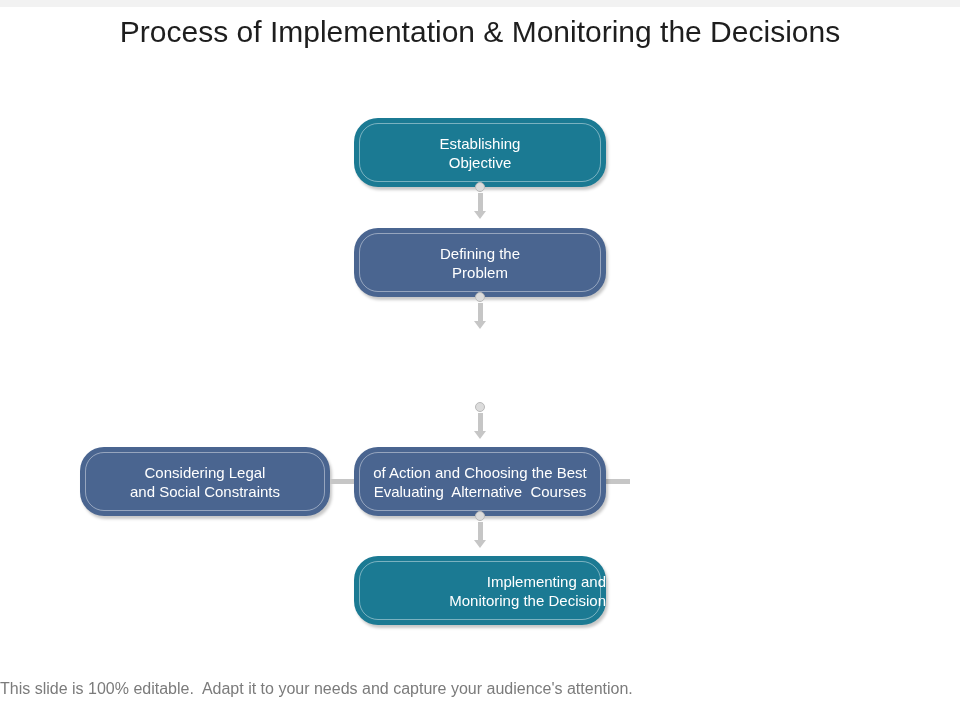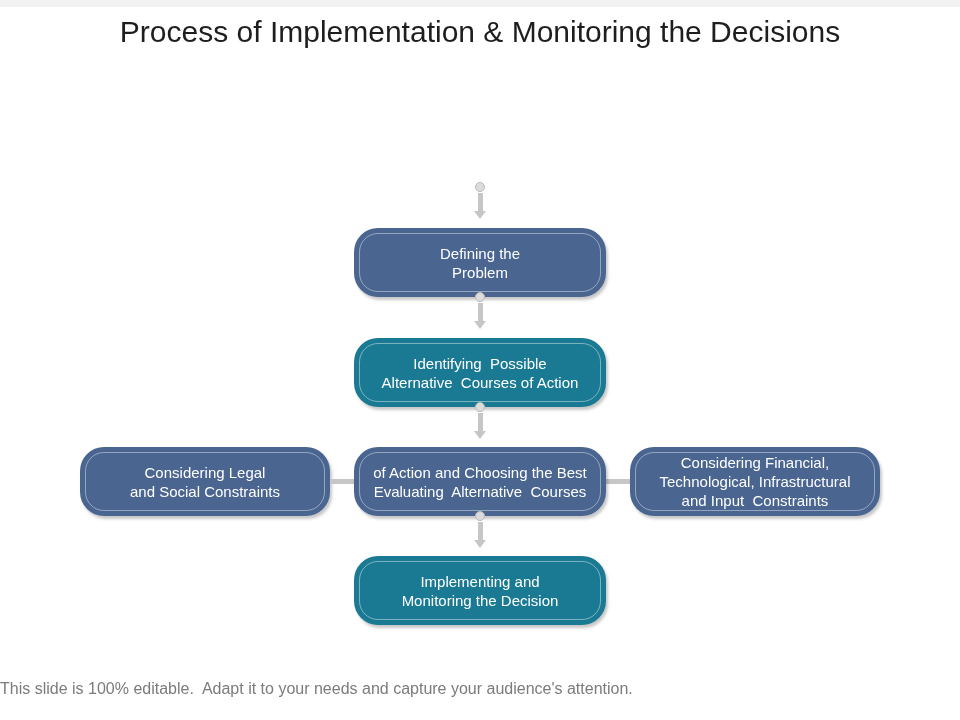--- a/index.html
+++ b/index.html
@@ -83,74 +83,69 @@
 </style>
 </head>
 <body>
 
 <div class="slide">
 
   <div class="top-strip"></div>
 
   <h1 class="slide-title" style="margin:0;font-weight:400;">Process of Implementation &amp; Monitoring the Decisions</h1>
 
+  <div class="box teal" style="left:354px;top:118px;width:252px;height:69px;">
+    <div class="box-line">Establishing</div>
+    <div class="box-line">Objective</div>
+  </div>
 
   <div class="vconn" style="left:474px;top:182px;">
     <span class="dot"></span>
     <span class="stem"></span>
     <span class="head"></span>
   </div>
 
   <div class="box blue" style="left:354px;top:228px;width:252px;height:69px;">
     <div class="box-line">Defining the</div>
     <div class="box-line">Problem</div>
   </div>
 
   <div class="vconn" style="left:474px;top:292px;">
     <span class="dot"></span>
     <span class="stem"></span>
     <span class="head"></span>
   </div>
 
-  <div class="box teal" style="left:354px;top:338px;width:252px;height:69px;">
-    <div class="box-line">Identifying  Possible</div>
-    <div class="box-line">Alternative  Courses of Action</div>
-  </div>
 
   <div class="vconn" style="left:474px;top:402px;">
     <span class="dot"></span>
     <span class="stem"></span>
     <span class="head"></span>
   </div>
 
   <div class="box blue" style="left:80px;top:447px;width:250px;height:69px;">
     <div class="box-line">Considering Legal</div>
     <div class="box-line">and Social Constraints</div>
   </div>
 
   <div class="hconn" style="left:330px;top:479px;width:24px;"></div>
   <div class="hconn" style="left:606px;top:479px;width:24px;"></div>
 
   <div class="box blue" style="left:354px;top:447px;width:252px;height:69px;">
     <div class="box-line">of Action and Choosing the Best</div>
     <div class="box-line">Evaluating  Alternative  Courses</div>
   </div>
 
-  <div class="box blue" style="left:630px;top:447px;width:250px;height:69px;">
-    <div class="box-line">Considering Financial,</div>
-    <div class="box-line">Technological, Infrastructural</div>
-    <div class="box-line">and Input  Constraints</div>
-  </div>
 
   <div class="vconn" style="left:474px;top:511px;">
     <span class="dot"></span>
     <span class="stem"></span>
     <span class="head"></span>
   </div>
 
-  <div class="box teal" style="left:354px;top:556px;width:252px;height:69px;">
+  <div class="box teal" style="left:354px;top:556px;width:252px;height:69px;align-items:flex-end;">
     <div class="box-line">Implementing and</div>
     <div class="box-line">Monitoring the Decision</div>
   </div>
 
   <div class="footer-note">This slide is 100% editable.  Adapt it to your needs and capture your audience's attention.</div>
 
 </div>
 
 </body></html>

